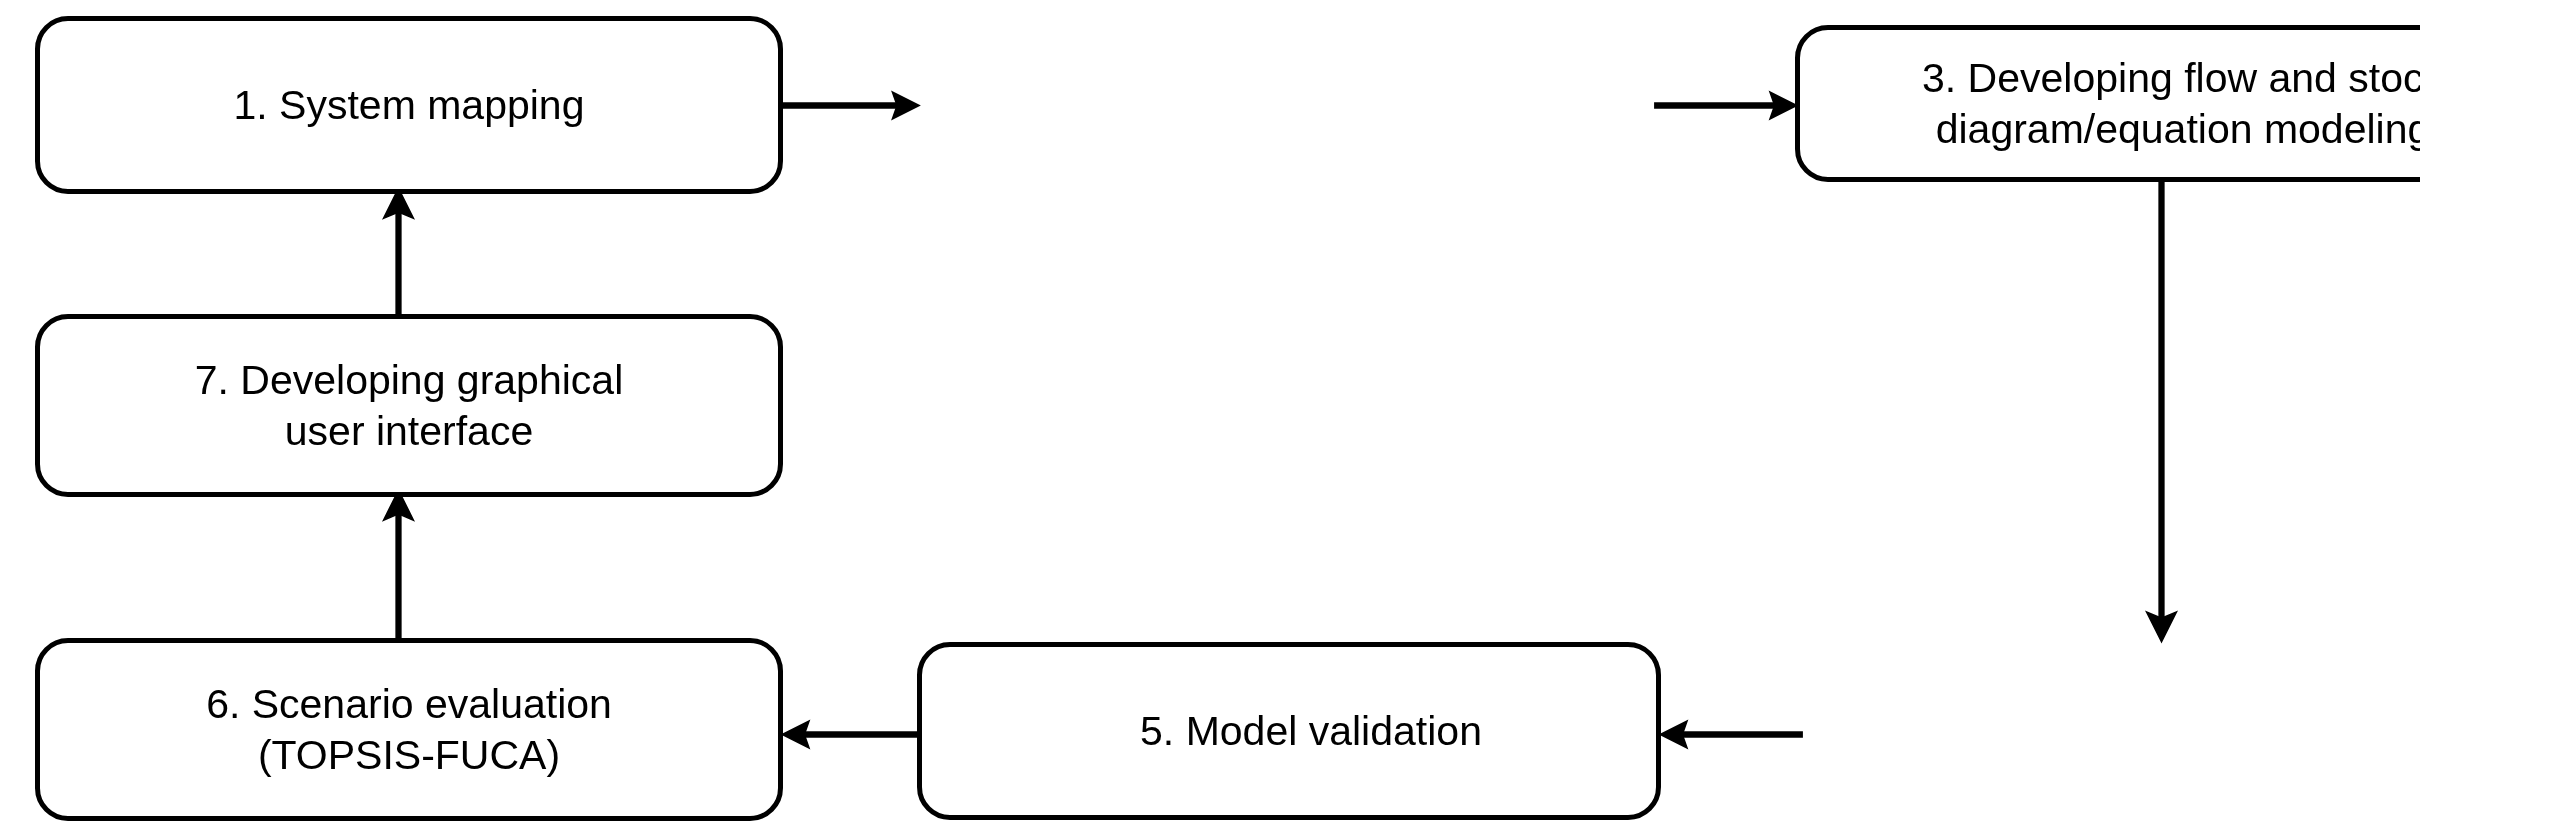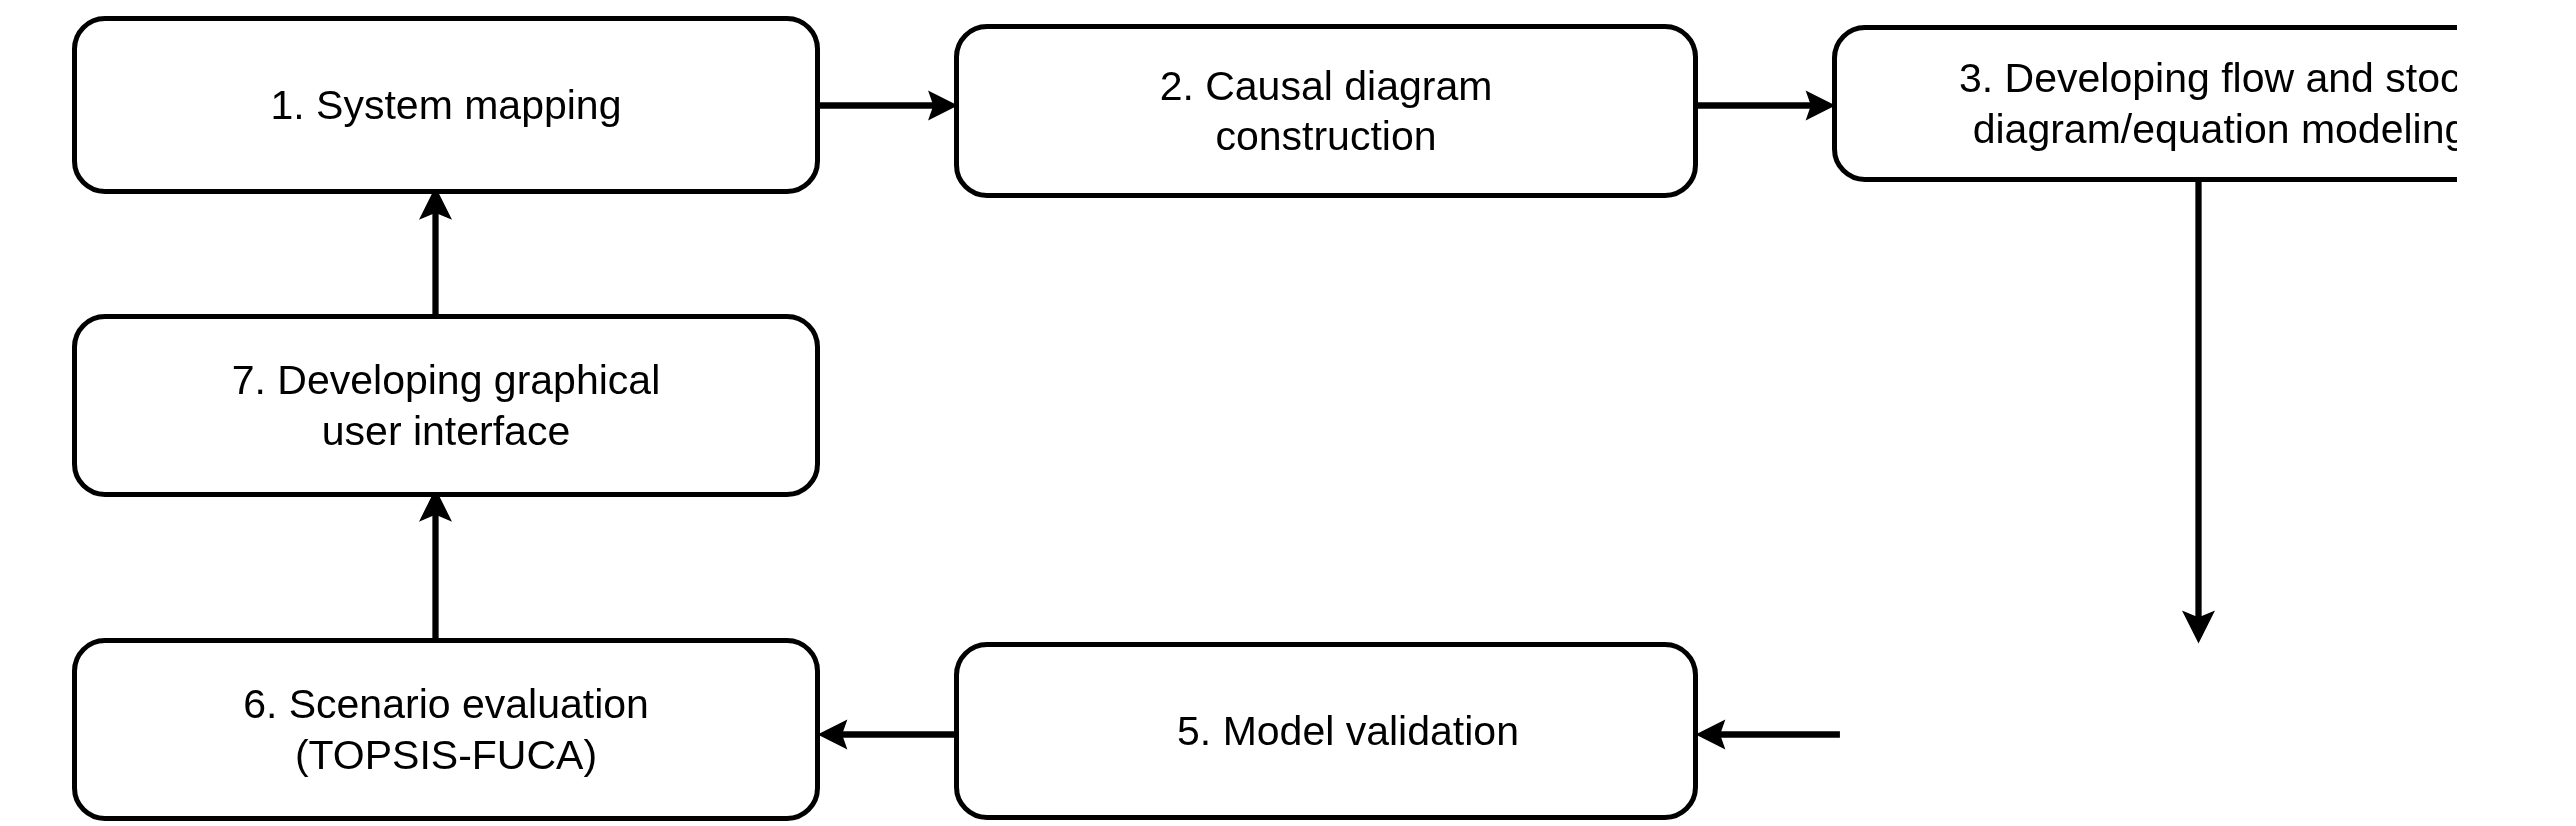--- a/index.html
+++ b/index.html
@@ -8,21 +8,20 @@
     padding: 0;
     background: #ffffff;
   }
   #canvas {
     position: relative;
     width: 2420px;
     height: 826px;
     background: #ffffff;
     overflow: hidden;
     font-family: "Liberation Sans", sans-serif;
-    margin-left: 37px;
   }
   .node {
     position: absolute;
     box-sizing: border-box;
     background: #ffffff;
     border: 5.5px solid #000000;
     border-radius: 33px;
     display: flex;
     align-items: center;
     justify-content: center;
@@ -57,24 +56,20 @@
 </style>
 </head>
 <body>
 
 <div id="canvas">
 
   <div class="node" id="node-1">
     <span class="node-label">1. System mapping</span>
   </div>
 
-  <div class="node" id="node-2">
-    <span class="node-label">2. Causal diagram
-construction</span>
-  </div>
 
   <div class="node" id="node-3">
     <span class="node-label">3. Developing flow and stock
 diagram/equation modeling</span>
   </div>
 
 
   <div class="node" id="node-5">
     <span class="node-label">5. Model validation</span>
   </div>

